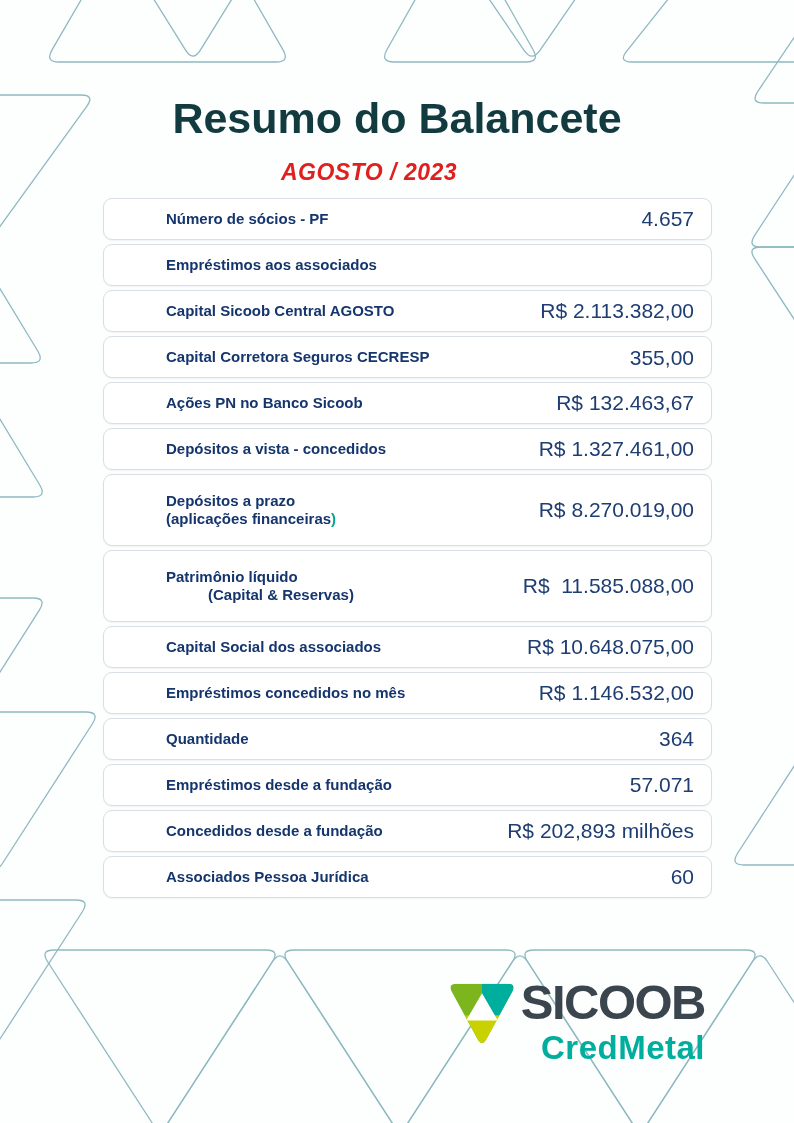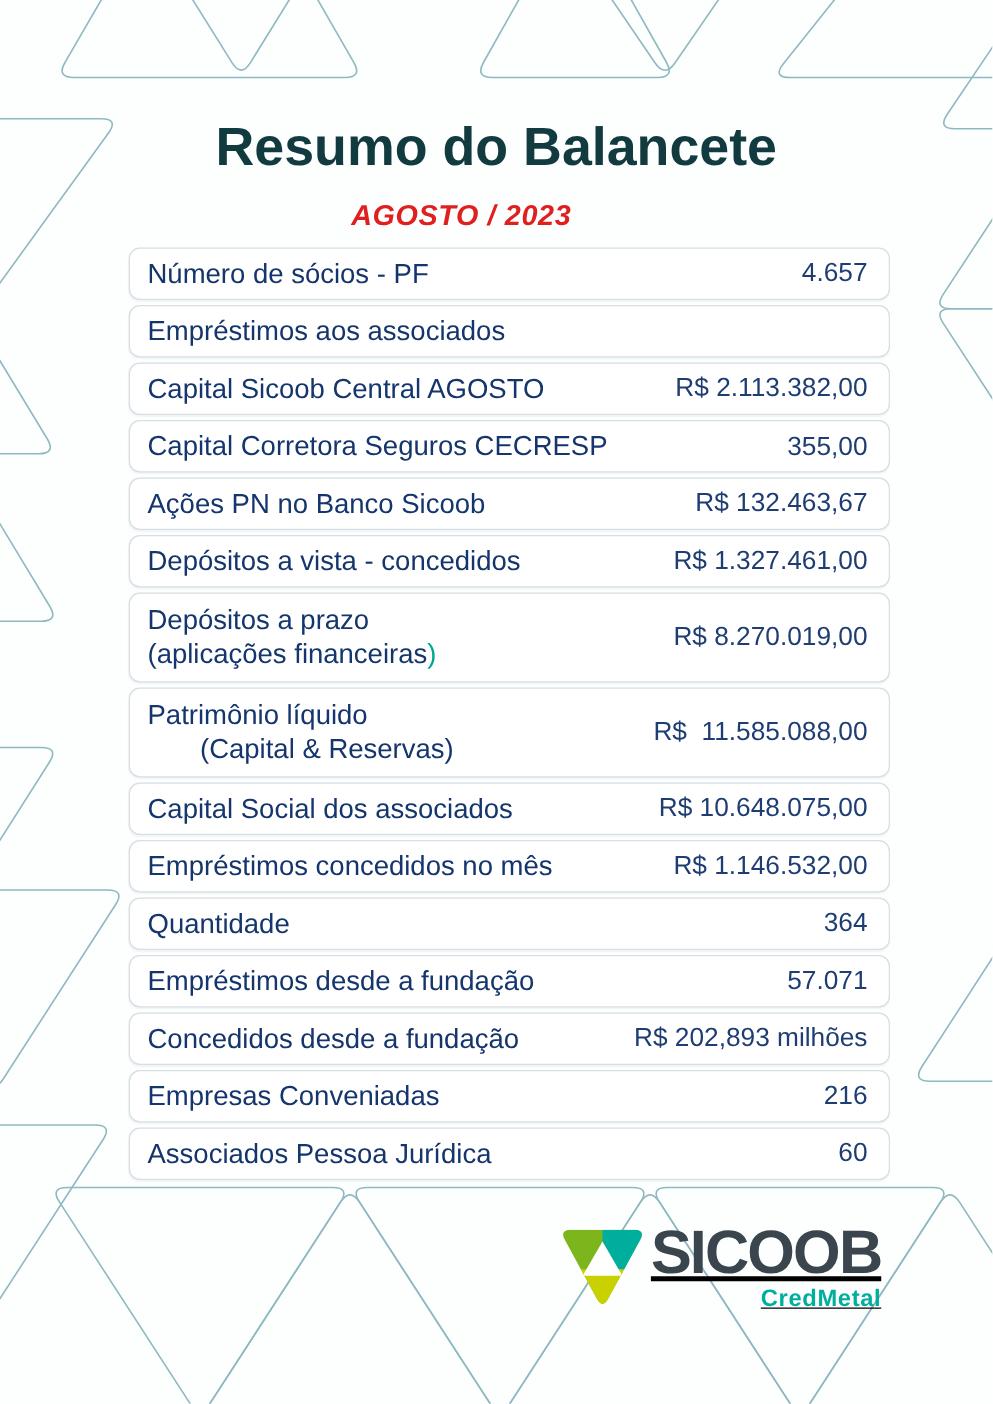--- a/index.html
+++ b/index.html
@@ -37,45 +37,46 @@
     background:#ffffff;
     border:1px solid #d8dee3;
     border-radius:9px;
     min-height:42px;
     display:flex;align-items:center;justify-content:space-between;
     padding:2px 17px 2px 14px;
     box-shadow:0 1px 1px rgba(120,140,150,0.08);
   }
   .row.tall{min-height:72px;}
   .row-label{
-    font-size:22px;font-weight:400;line-height:1.22;
+    font-size:15px;font-weight:700;line-height:1.22;
     color:var(--label-color,#15356d);
+    margin-left:48px;
   }
   .row-label .lbl-line{display:block;}
   .row-label .lbl-line.indent{padding-left:42px;}
   .row-label .green{color:var(--paren-green,#00a88e);}
   .row-value{
     font-size:21px;font-weight:400;white-space:pre;
     color:var(--value-color,#1e3d72);
     text-align:right;flex-shrink:0;padding-left:10px;
   }
   .row-value.low{align-self:flex-end;padding-bottom:5px;}
 
   .logo{
     position:absolute;top:979px;right:89px;
-    display:flex;align-items:flex-start;gap:3px;text-decoration:underline;
+    display:flex;align-items:flex-start;gap:3px;
   }
   .logo-mark{width:72px;height:67px;margin-top:3px;}
   .logo-text{display:flex;flex-direction:column;align-items:flex-end;}
   .logo-brand{
     font-size:49px;font-weight:700;line-height:0.95;letter-spacing:-1.5px;
     color:var(--brand-dark,#3a454e);
   }
   .logo-sub{
-    font-size:19px;font-weight:700;letter-spacing:0.5px;margin-top:3px;
+    font-size:33px;font-weight:700;letter-spacing:0.5px;margin-top:3px;
     color:var(--brand-teal,#00ae9d);
   }
 </style>
 </head>
 <body>
 
 <div class="page">
 
   <svg class="bg-deco" id="bg-deco" viewBox="0 0 794 1123" xmlns="http://www.w3.org/2000/svg">
       <path d="M52.02576285527061,49.89055507872058 Q45,62 59,62 L276,62 Q290,62 283.0171031968395,49.8657858830326 L174.9828968031605,-137.8657858830326 Q168,-150 160.9742371447294,-137.89055507872058 Z"></path>
@@ -190,26 +191,20 @@
       <div class="row-value">57.071</div>
     </div>
 
     <div class="row">
       <div class="row-label">
           <span class="lbl-line">Concedidos desde a fundação</span>
         </div>
       <div class="row-value">R$ 202,893 milhões</div>
     </div>
 
-    <div class="row">
-      <div class="row-label">
-          <span class="lbl-line">Empresas Conveniadas</span>
-        </div>
-      <div class="row-value">216</div>
-    </div>
 
     <div class="row">
       <div class="row-label">
           <span class="lbl-line">Associados Pessoa Jurídica</span>
         </div>
       <div class="row-value">60</div>
     </div>
   </div>
 
   <div class="logo">

